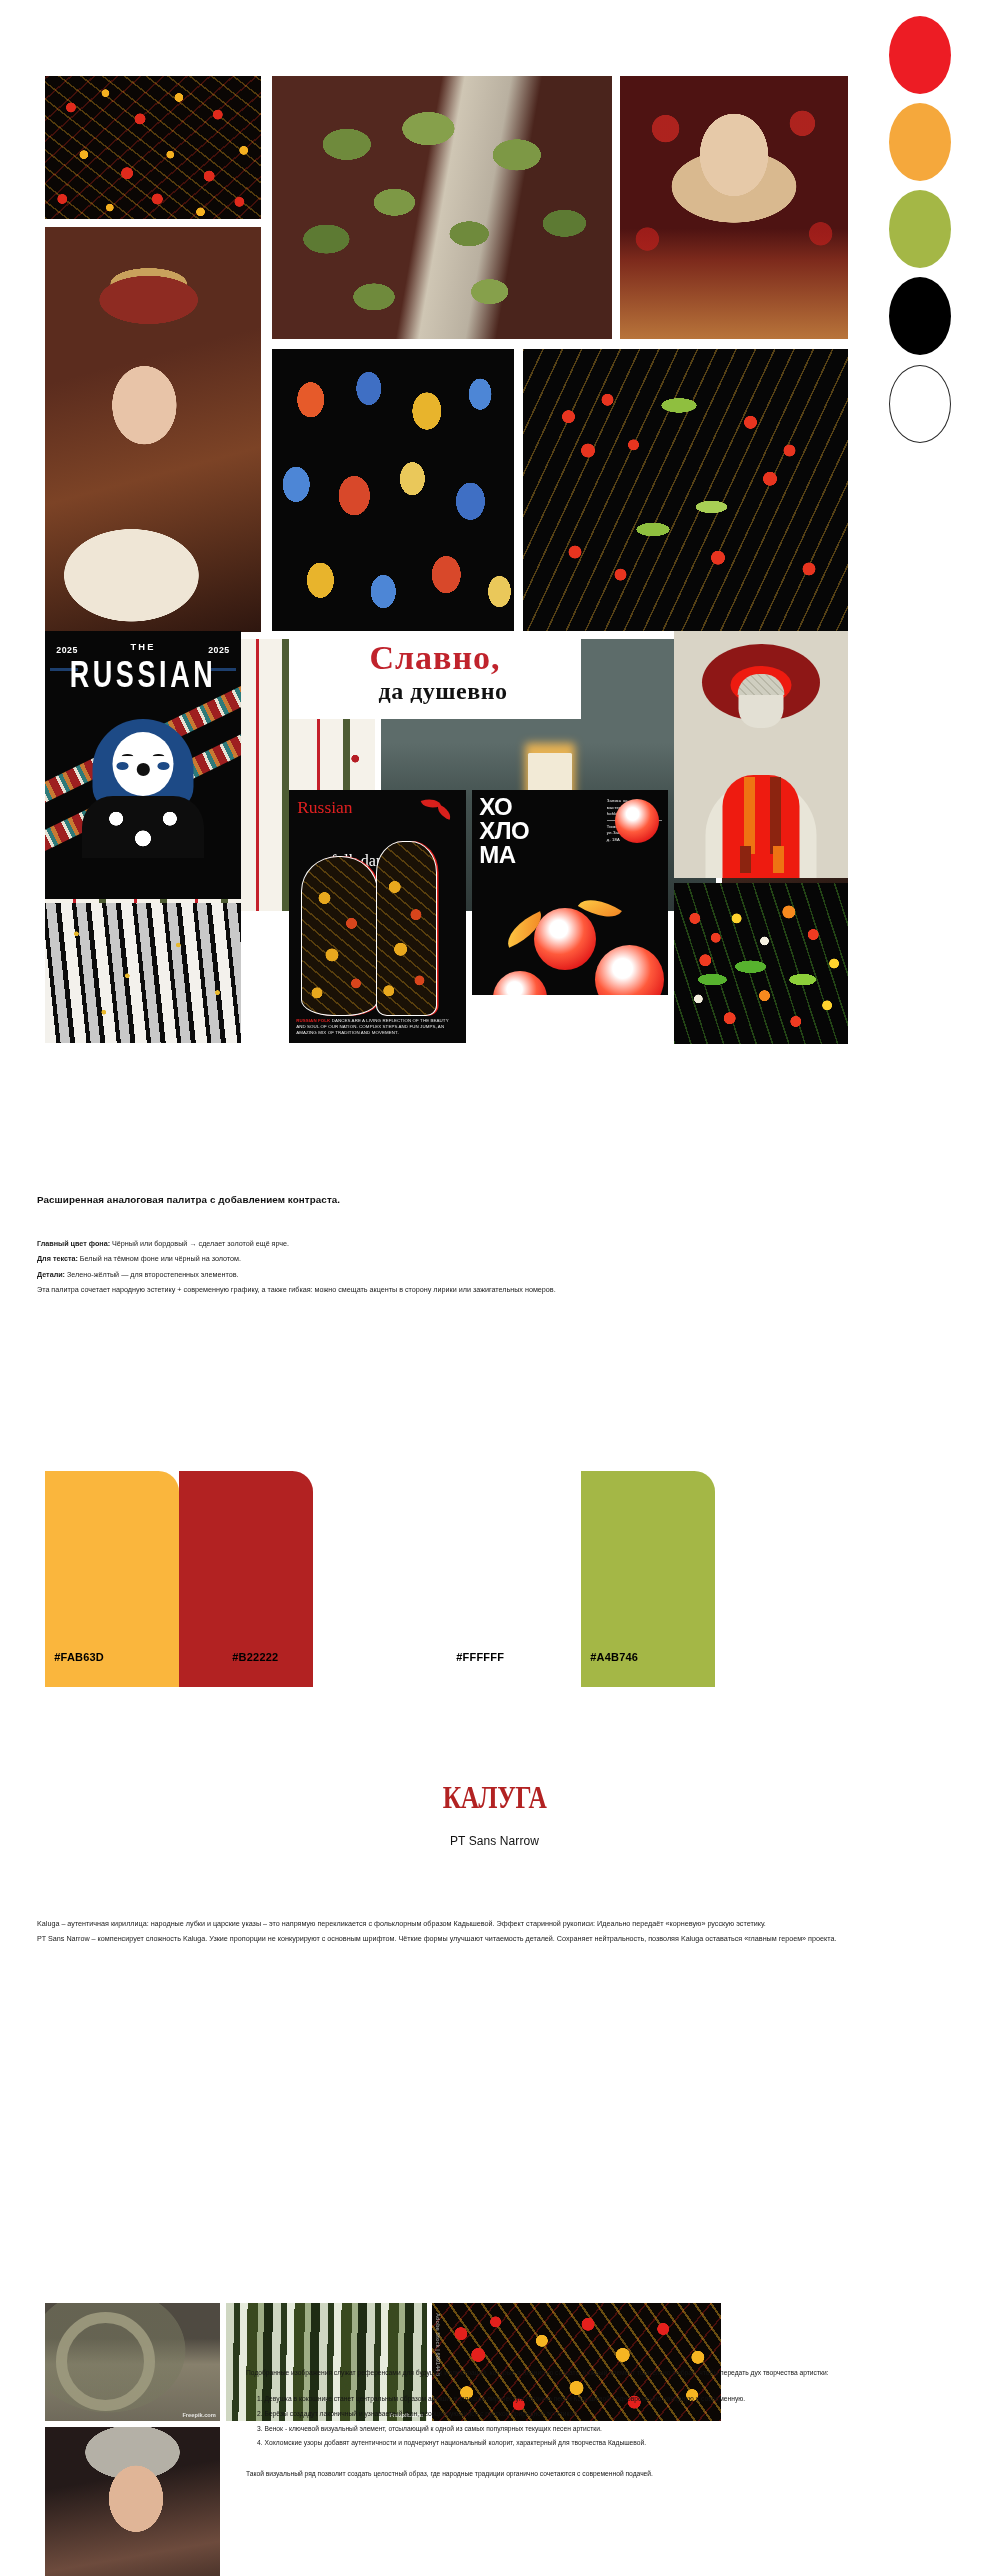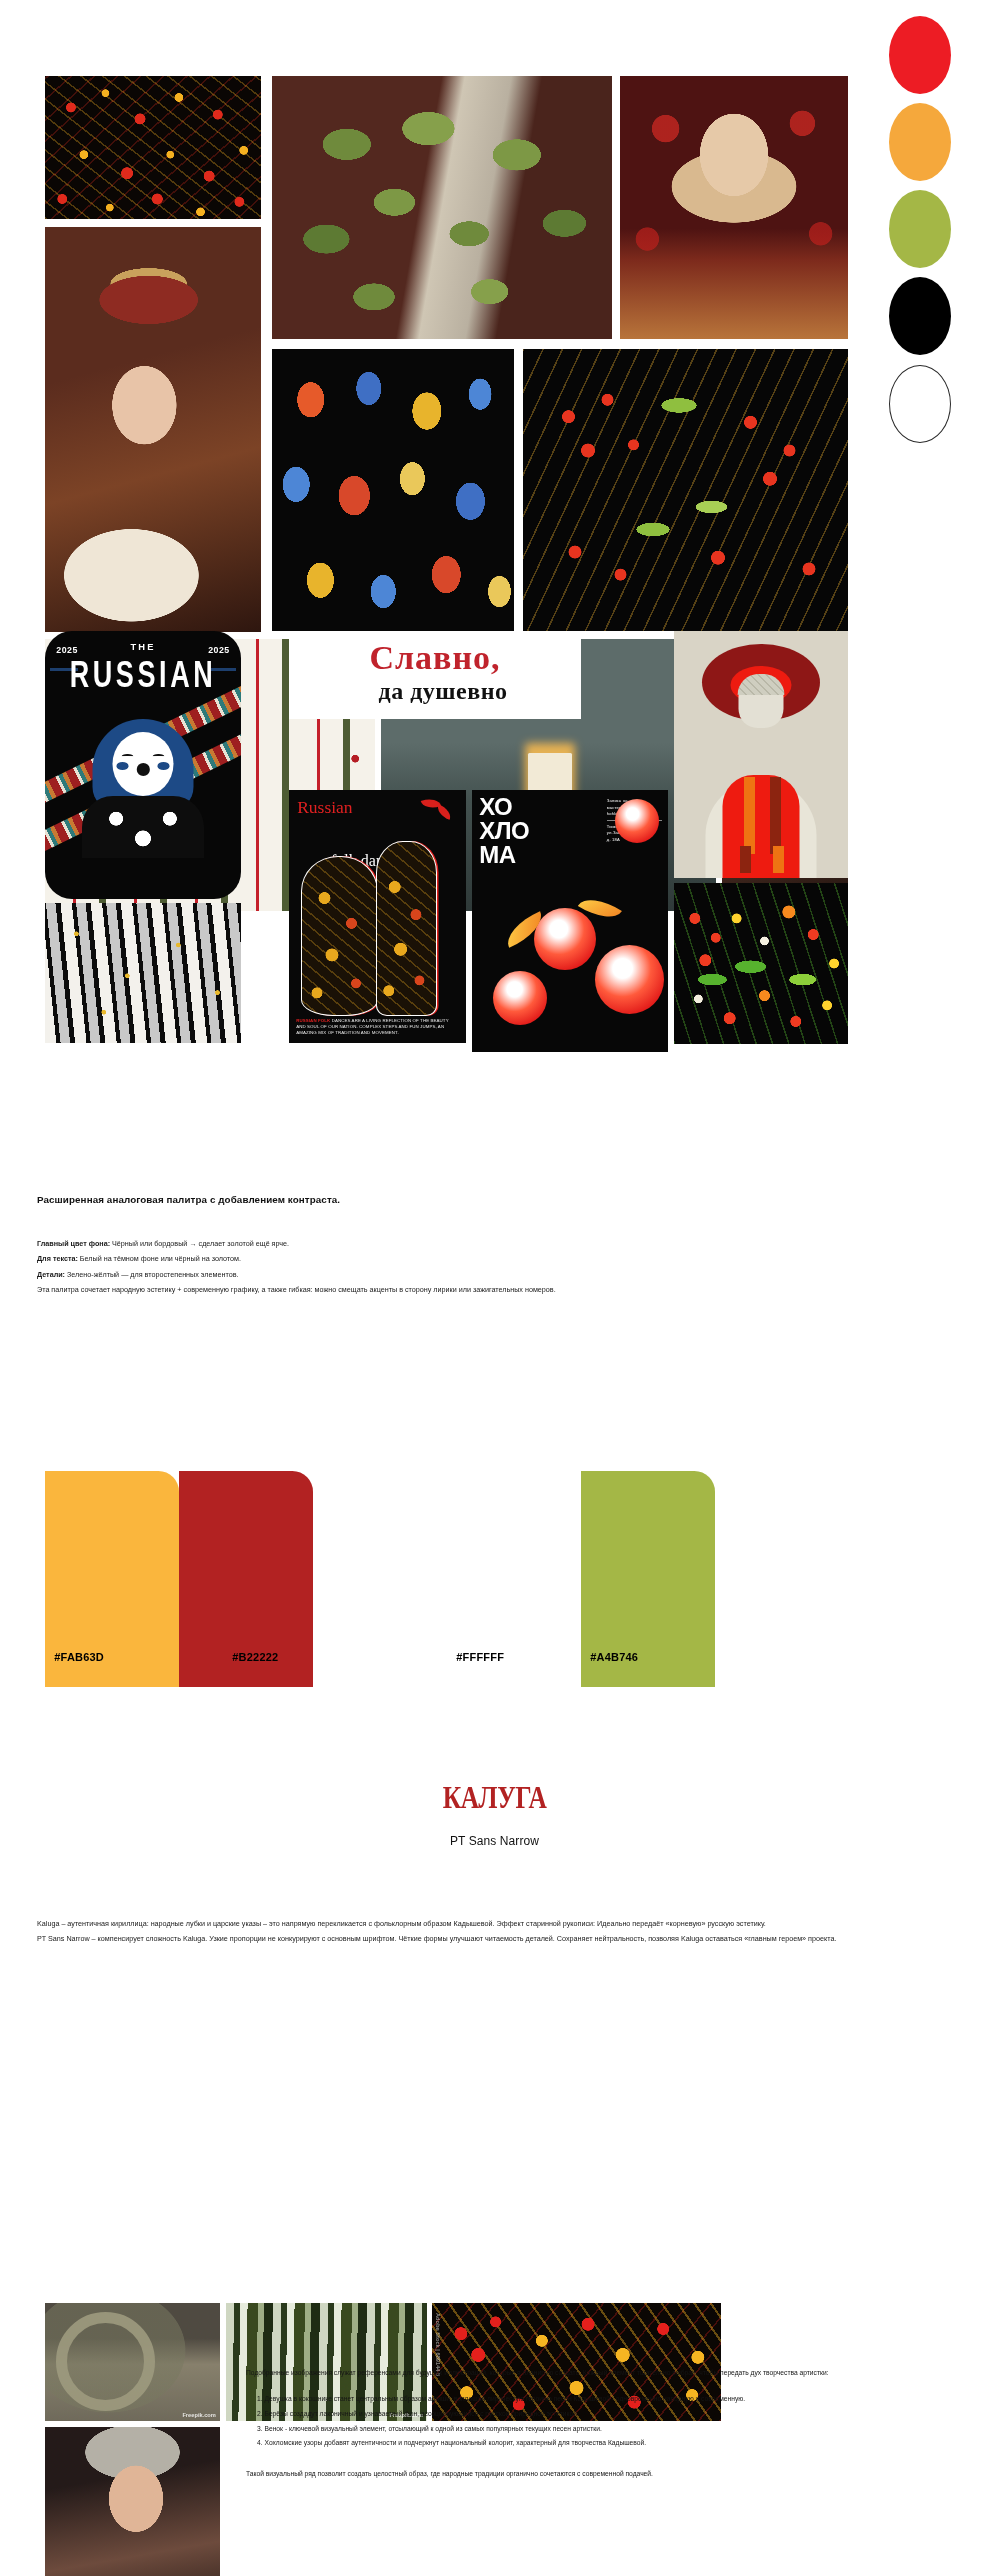--- a/index.html
+++ b/index.html
@@ -516,21 +516,21 @@
     <div class="swatch-dot" style="background:#ED1C24;"></div>
     <div class="swatch-dot" style="background:#F5A83C;"></div>
     <div class="swatch-dot" style="background:#A4B746;"></div>
     <div class="swatch-dot" style="background:#000000;"></div>
     <div class="swatch-dot outline" style="background:#FFFFFF;"></div>
   </div>
 </section>
 
 <section class="ref-grid">
 
-  <div class="ref-cell p-russian" style="left:45px;top:5.2px;width:196px;height:268px;border-radius:27px;">
+  <div class="ref-cell p-russian" style="left:45px;top:5.2px;width:196px;height:268px;">
     <span class="yr l">2025</span>
     <span class="yr r">2025</span>
     <span class="the">THE</span>
     <span class="rule l"></span>
     <span class="rule r"></span>
     <span class="wordmark">RUSSIAN</span>
     <div class="sash a"></div>
     <div class="sash b"></div>
     <div class="doll-head"></div>
     <div class="doll-face">
@@ -555,21 +555,21 @@
     <span class="folk-t2">folk dance</span>
     <span class="folk-leaf"></span>
     <span class="folk-leaf2"></span>
     <div class="dancer woman"></div>
     <div class="dancer man"></div>
     <div class="folk-foot">
       <b>RUSSIAN FOLK</b><span> DANCES ARE A LIVING REFLECTION OF THE BEAUTY AND SOUL OF OUR NATION. COMPLEX STEPS AND FUN JUMPS, AN AMAZING MIX OF TRADITION AND MOVEMENT.</span>
     </div>
   </div>
 
-  <div class="ref-cell p-khokh" style="left:472px;top:164px;width:196px;height:262px;">
+  <div class="ref-cell p-khokh" style="left:472px;top:164px;width:196px;height:205px;">
     <span class="khokh-word" style="top:6.2px;">ХО</span>
     <span class="khokh-word" style="top:30px;">ХЛО</span>
     <span class="khokh-word" style="top:54px;">МА</span>
     <div class="khokh-info">
       <div>Запись на</div>
       <div>мастер-класс</div>
       <div>hohloma.ru</div>
       <div class="sep"></div>
       <div>Тюмень</div>
       <div>ул.Заводская</div>

